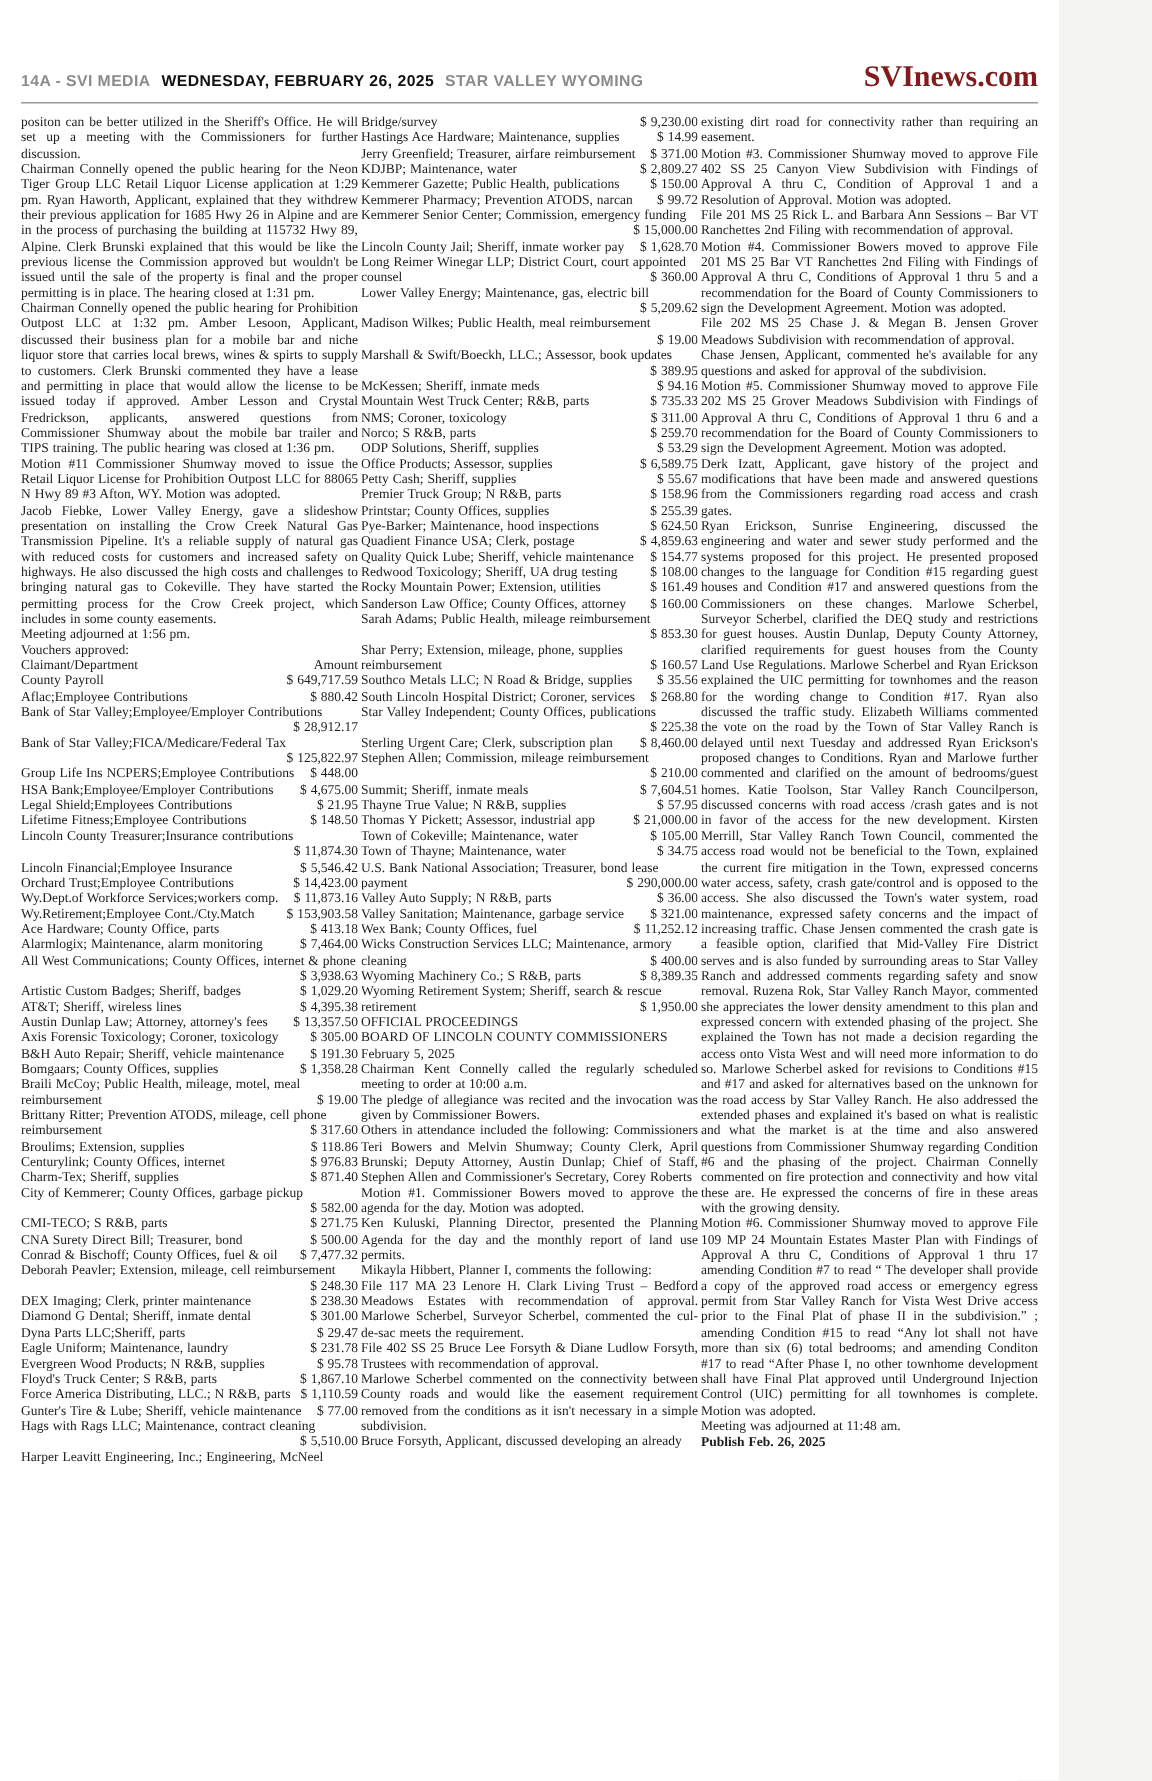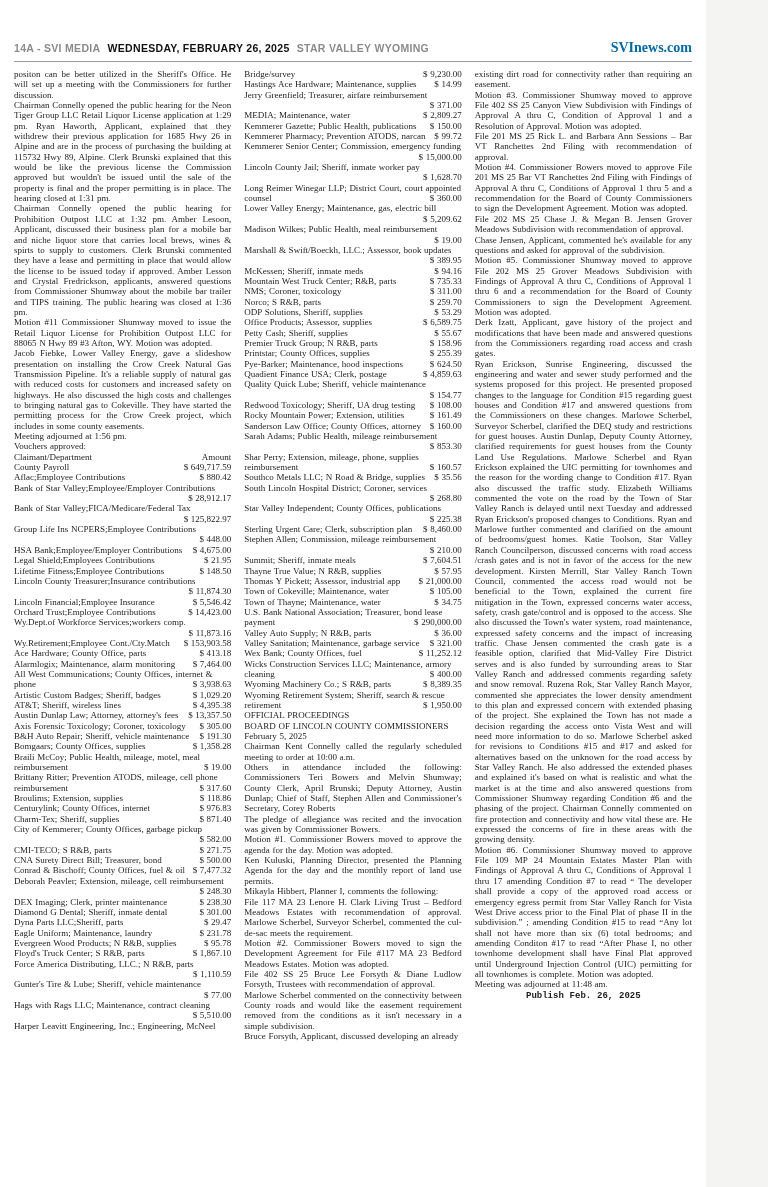--- a/index.html
+++ b/index.html
@@ -5,31 +5,31 @@
   html,body{margin:0;padding:0;background:#f4f4f2;}
   .page{width:706px;height:1187px;box-sizing:border-box;background:#ffffff;
         padding:40px 14px 0 14px;position:relative;overflow:hidden;
         font-family:"Liberation Serif",serif;color:#1d1d1d;}
   .masthead{display:flex;justify-content:space-between;align-items:baseline;
         border-bottom:1px solid #9a9a9a;padding-bottom:5px;}
   .mast-left{font-family:"Liberation Sans",sans-serif;font-size:10.5px;
         font-weight:bold;letter-spacing:.3px;color:#8b8b8b;white-space:nowrap;}
   .mast-left .dark{color:#111;}
   .mast-left span{margin-right:4px;}
-  .site{font-family:"Liberation Serif",serif;font-weight:bold;font-size:14px;color:#0369a1;}
-  .cols{display:flex;gap:13px;margin-top:7px;}
+  .site{font-family:"Liberation Serif",serif;font-weight:bold;font-size:20px;color:#7f1d1d;}
+  .cols{display:flex;gap:2px;margin-top:7px;}
   .col{flex:1 1 0;min-width:0;font-size:9px;line-height:10.35px;text-align:justify;
        word-spacing:.4px;}
   .para{margin:0;}
   .voucher{overflow:hidden;text-align:left;margin:0;}
   .voucher .amt{float:right;padding-left:6px;white-space:nowrap;}
   .voucher-head{overflow:hidden;margin:0;}
   .voucher-head .amt{float:right;white-space:nowrap;}
-  .pub{font-weight:bold;text-align:center;margin-top:1px;
-       font-family:Liberation Mono, monospace;}
+  .pub{font-weight:bold;text-align:left;margin-top:1px;
+       font-family:Liberation Serif, serif;}
 </style>
 </head>
 <body>
 
 <div class="page">
   <div class="masthead">
     <div class="mast-left">
       <span>14A - SVI MEDIA</span>
       <span class="dark">WEDNESDAY, FEBRUARY 26, 2025</span>
       <span>STAR VALLEY WYOMING</span>
@@ -87,21 +87,21 @@
         <div class="voucher"><span>Floyd's Truck Center; S R&amp;B, parts</span><span class="amt">$ 1,867.10</span></div>
         <div class="voucher"><span>Force America Distributing, LLC.; N R&amp;B, parts</span><span class="amt">$ 1,110.59</span></div>
         <div class="voucher"><span>Gunter's Tire &amp; Lube; Sheriff, vehicle maintenance</span><span class="amt">$ 77.00</span></div>
         <div class="voucher"><span>Hags with Rags LLC; Maintenance, contract cleaning</span><span class="amt">$ 5,510.00</span></div>
         <div class="para">Harper Leavitt Engineering, Inc.; Engineering, McNeel</div>
       </div>
       <div class="col">
         <div class="voucher"><span>Bridge/survey</span><span class="amt">$ 9,230.00</span></div>
         <div class="voucher"><span>Hastings Ace Hardware; Maintenance, supplies</span><span class="amt">$ 14.99</span></div>
         <div class="voucher"><span>Jerry Greenfield; Treasurer, airfare reimbursement</span><span class="amt">$ 371.00</span></div>
-        <div class="voucher"><span>MEDIA; Maintenance, water</span><span class="amt">$ 2,809.27</span></div>
+        <div class="voucher"><span>KDJBP; Maintenance, water</span><span class="amt">$ 2,809.27</span></div>
         <div class="voucher"><span>Kemmerer Gazette; Public Health, publications</span><span class="amt">$ 150.00</span></div>
         <div class="voucher"><span>Kemmerer Pharmacy; Prevention ATODS, narcan</span><span class="amt">$ 99.72</span></div>
         <div class="voucher"><span>Kemmerer Senior Center; Commission, emergency funding</span><span class="amt">$ 15,000.00</span></div>
         <div class="voucher"><span>Lincoln County Jail; Sheriff, inmate worker pay</span><span class="amt">$ 1,628.70</span></div>
         <div class="voucher"><span>Long Reimer Winegar LLP; District Court, court appointed counsel</span><span class="amt">$ 360.00</span></div>
         <div class="voucher"><span>Lower Valley Energy; Maintenance, gas, electric bill</span><span class="amt">$ 5,209.62</span></div>
         <div class="voucher"><span>Madison Wilkes; Public Health, meal reimbursement</span><span class="amt">$ 19.00</span></div>
         <div class="voucher"><span>Marshall &amp; Swift/Boeckh, LLC.; Assessor, book updates</span><span class="amt">$ 389.95</span></div>
         <div class="voucher"><span>McKessen; Sheriff, inmate meds</span><span class="amt">$ 94.16</span></div>
         <div class="voucher"><span>Mountain West Truck Center; R&amp;B, parts</span><span class="amt">$ 735.33</span></div>
@@ -134,27 +134,26 @@
         <div class="voucher"><span>Valley Auto Supply; N R&amp;B, parts</span><span class="amt">$ 36.00</span></div>
         <div class="voucher"><span>Valley Sanitation; Maintenance, garbage service</span><span class="amt">$ 321.00</span></div>
         <div class="voucher"><span>Wex Bank; County Offices, fuel</span><span class="amt">$ 11,252.12</span></div>
         <div class="voucher"><span>Wicks Construction Services LLC; Maintenance, armory cleaning</span><span class="amt">$ 400.00</span></div>
         <div class="voucher"><span>Wyoming Machinery Co.; S R&amp;B, parts</span><span class="amt">$ 8,389.35</span></div>
         <div class="voucher"><span>Wyoming Retirement System; Sheriff, search &amp; rescue retirement</span><span class="amt">$ 1,950.00</span></div>
         <div class="para">OFFICIAL PROCEEDINGS</div>
         <div class="para">BOARD OF LINCOLN COUNTY COMMISSIONERS</div>
         <div class="para">February 5, 2025</div>
         <div class="para">Chairman Kent Connelly called the regularly scheduled meeting to order at 10:00 a.m.</div>
+        <div class="para">The pledge of allegiance was recited and the invocation was given by Commissioner Bowers.</div>
         <div class="para">Others in attendance included the following: Commissioners Teri Bowers and Melvin Shumway; County Clerk, April Brunski; Deputy Attorney, Austin Dunlap; Chief of Staff, Stephen Allen and Commissioner's Secretary, Corey Roberts</div>
-        <div class="para">The pledge of allegiance was recited and the invocation was given by Commissioner Bowers.</div>
         <div class="para">Motion #1.  Commissioner Bowers moved to approve the agenda for the day.  Motion was adopted.</div>
         <div class="para">Ken Kuluski, Planning Director, presented the Planning Agenda for the day and the monthly report of land use permits.</div>
         <div class="para">Mikayla Hibbert, Planner I, comments the following:</div>
         <div class="para"> File 117 MA 23 Lenore H. Clark Living Trust – Bedford Meadows Estates with recommendation of approval. Marlowe Scherbel, Surveyor Scherbel, commented the cul-de-sac meets the requirement.</div>
-        <div class="para">Motion #2.  Commissioner Bowers moved to sign the Development Agreement for File #117 MA 23 Bedford Meadows Estates.  Motion was adopted.</div>
         <div class="para">File 402 SS 25 Bruce Lee Forsyth &amp; Diane Ludlow Forsyth, Trustees with recommendation of approval.</div>
         <div class="para">Marlowe Scherbel commented on the connectivity between County roads and would like the easement requirement removed from the conditions as it isn't necessary in a simple subdivision.</div>
         <div class="para">Bruce Forsyth, Applicant, discussed developing an already</div>
       </div>
       <div class="col">
         <div class="para">existing dirt road for connectivity rather than requiring an easement.</div>
         <div class="para">Motion #3.  Commissioner Shumway moved to approve File 402 SS 25 Canyon View Subdivision with Findings of Approval A thru C, Condition of Approval 1 and a Resolution of Approval.  Motion was adopted.</div>
         <div class="para">File 201 MS 25 Rick L. and Barbara Ann Sessions – Bar VT Ranchettes 2nd Filing with recommendation of approval.</div>
         <div class="para">Motion #4.  Commissioner Bowers moved to approve File 201 MS 25 Bar VT Ranchettes 2nd Filing with Findings of Approval A thru C, Conditions of Approval 1 thru 5 and a recommendation for the Board of County Commissioners to sign the Development Agreement.  Motion was adopted.</div>
         <div class="para">File 202 MS 25 Chase J. &amp; Megan B. Jensen Grover Meadows Subdivision with recommendation of approval.</div>

